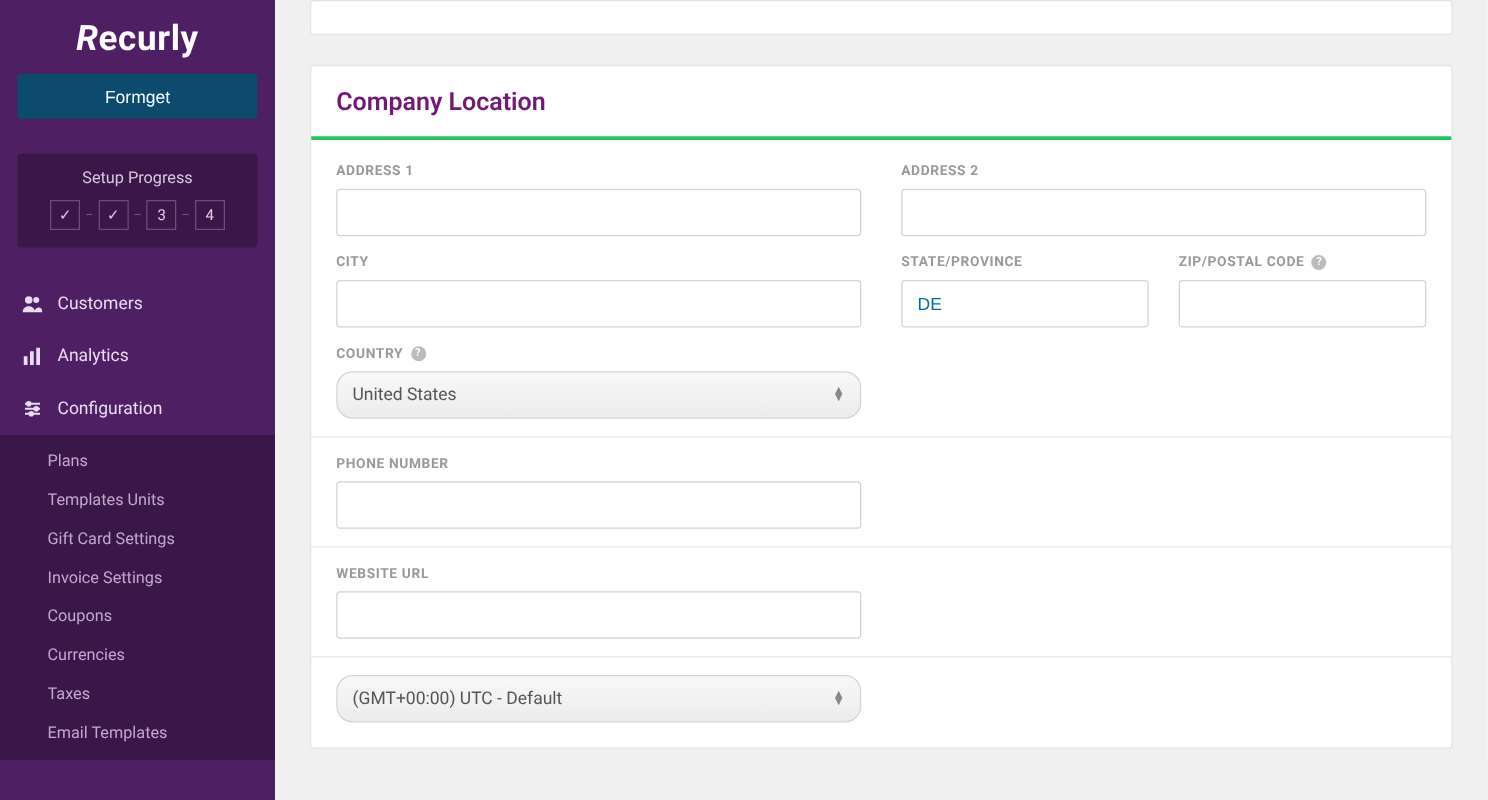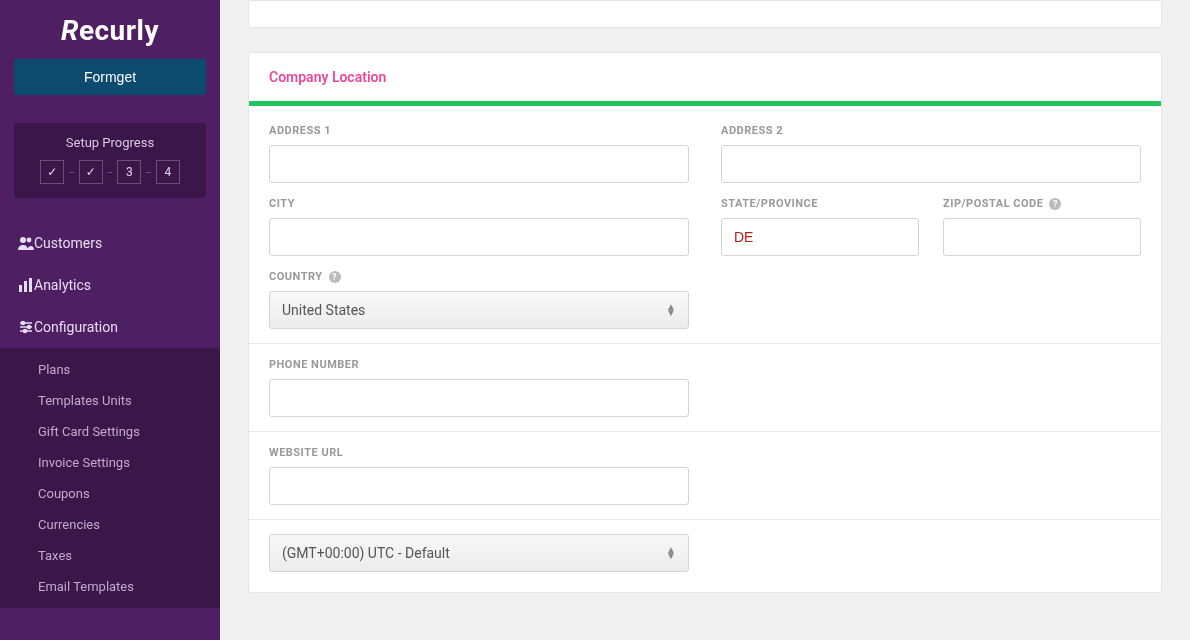--- a/index.html
+++ b/index.html
@@ -69,20 +69,21 @@
 }
 .step-sep { font-size: 10px; color: #7a5a88; }
 .nav-group { margin-top: 6px; }
 .nav-item {
   display: flex;
   align-items: center;
   padding: 13px 18px;
   font-size: 14px;
   color: #e8dcf0;
   cursor: pointer;
+  gap: 12px;
 }
 .nav-icon {
   width: 16px;
   height: 16px;
   display: flex;
   align-items: center;
   justify-content: center;
 }
 .subnav {
   background: #3b1749;
@@ -109,24 +110,24 @@
   margin-bottom: 24px;
 }
 .card {
   background: #fff;
   border: 1px solid #e4e4e4;
   border-radius: 3px;
   margin-bottom: 24px;
 }
 .card-header {
   padding: 16px 20px;
-  border-bottom: 5px solid #22c55e;
-  font-size: 14px;
+  border-bottom: 3px solid #22c55e;
+  font-size: 20px;
   font-weight: 600;
-  color: #ec4899;
+  color: #701a75;
 }
 .card-body { padding: 18px 20px 6px 20px; }
 .sep { border: none; border-top: 1px solid #e8e8e8; margin: 14px -20px; }
 .row { display: flex; gap: 32px; margin-bottom: 14px; }
 .col { flex: 1; }
 .col-half { width: calc(50% - 16px); }
 .label {
   font-size: 11px;
   font-weight: 700;
   letter-spacing: 0.5px;
@@ -148,27 +149,27 @@
   justify-content: center;
   font-weight: 700;
 }
 .input {
   width: 100%;
   height: 38px;
   border: 1px solid #d4d4d4;
   border-radius: 3px;
   padding: 0 12px;
   font-size: 14px;
-  color: #b91c1c;
+  color: #0369a1;
 }
 .select {
   width: 100%;
   height: 38px;
   border: 1px solid #d4d4d4;
-  border-radius: 3px;
+  border-radius: 13px;
   padding: 0 36px 0 12px;
   font-size: 14px;
   color: #555;
   background: linear-gradient(#f8f8f8,#ececec);
   position: relative;
   display: flex;
   align-items: center;
   cursor: pointer;
 }
 .select-caret {

